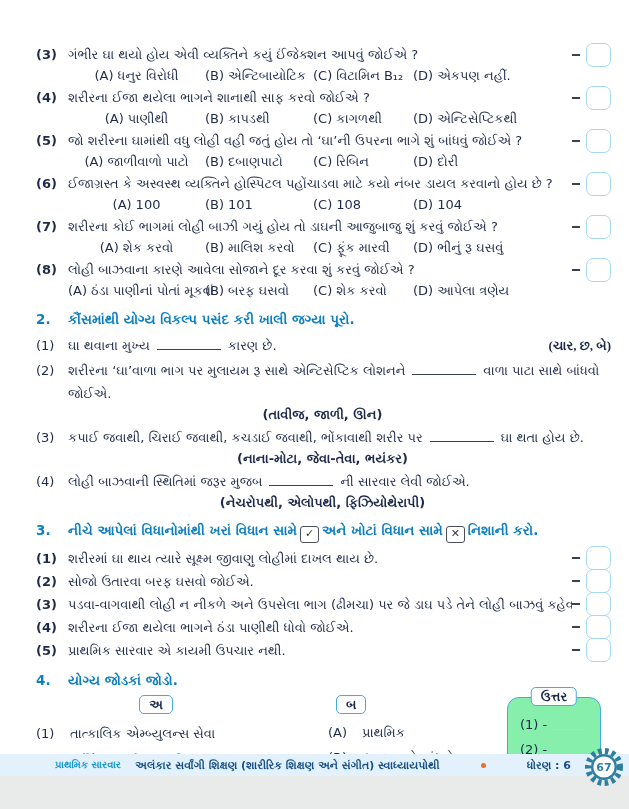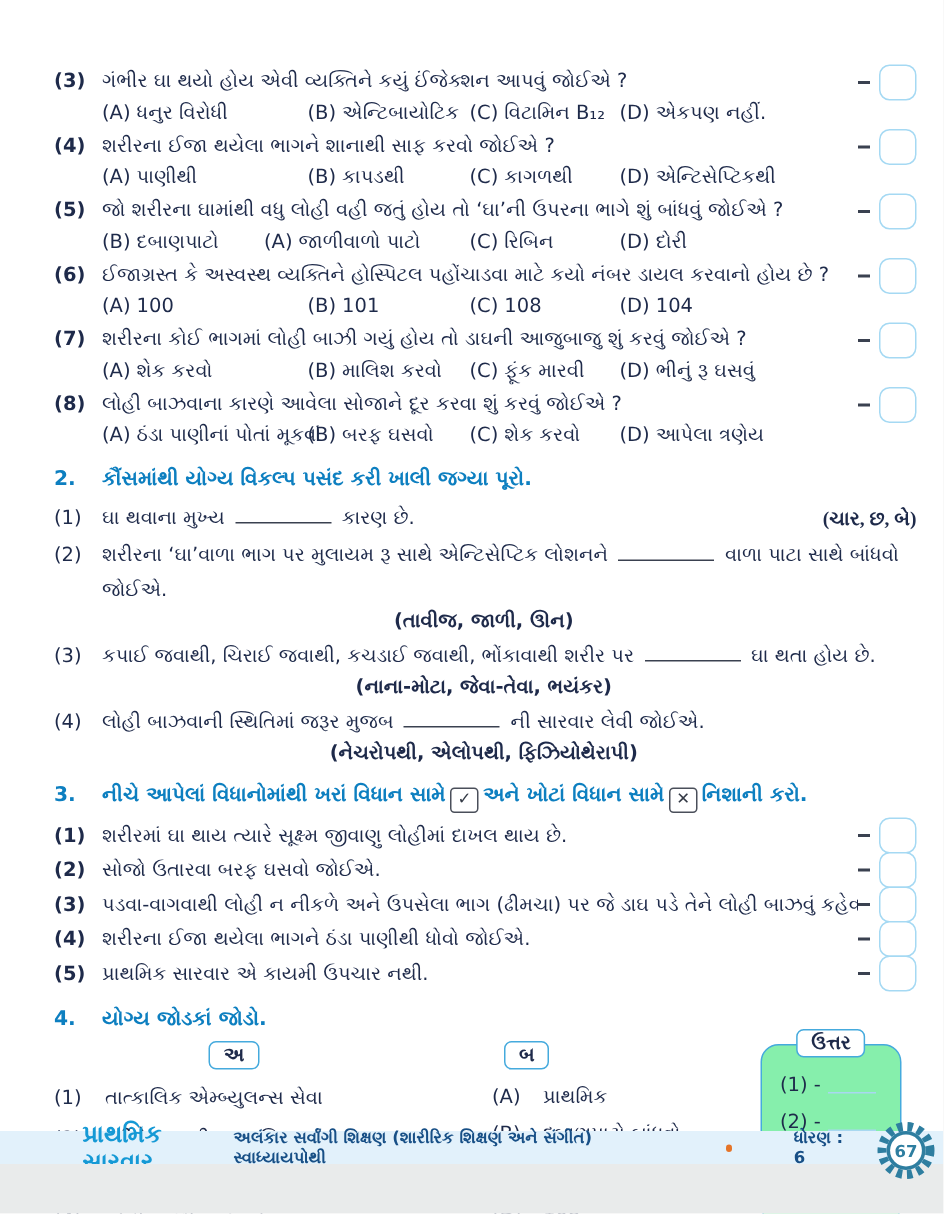--- a/index.html
+++ b/index.html
@@ -18,21 +18,21 @@
   .qtext { flex:1 1 auto; padding-right:6px; white-space:nowrap; overflow:hidden; }
   .ans-wrap { flex:none; display:flex; align-items:center; margin-left:auto; height:21px; }
   .dash { display:inline-block; width:8px; border-top:2px solid #3a4150; margin-right:6px; }
   .ansbox {
     display:inline-block; width:23px; height:22px;
     border:1.6px solid #a5d9f3; border-radius:7px; background:#fff;
   }
   .opts { display:flex; margin-left:32px; line-height:21px; padding-right:40px; }
   .opt { white-space:nowrap; overflow:visible; }
   .opt .olabel { margin-right:4px; }
-  .optc0 { width:137px; flex:none; }
+  .optc0 { width:137px; flex:none;text-align:center; }
   .optc1 { width:108px; flex:none; }
   .optc2 { width:100px; flex:none; }
   .optc3 { flex:1; }
 
   
   .sec-head { display:flex; line-height:22px; font-weight:bold; color:#0d7fc0; font-size:13.5px; margin:7px 0 4px 0; }
   .sec-no { flex:none; width:32px; }
   .sec-title { flex:1; }
   .hbox {
     display:inline-flex; align-items:center; justify-content:center;
@@ -87,21 +87,21 @@
   .ansr-row { display:flex; align-items:center; line-height:25px; }
   .ansr-label { margin-right:5px; }
   .ansr-line { display:inline-block; width:32px; border-bottom:1.7px solid #a8d8f0; height:0.8em; }
 
   
   .grey-strip { position:absolute; left:0; right:0; bottom:0; height:33px; background:#e9ebeb; }
   .footer-bar {
     position:absolute; left:0; right:0; bottom:33px; height:22px;
     background:#e2f1fb; display:flex; align-items:center;
   }
-  .footer-left { margin-left:55px; color:#1599d5; font-weight:bold; font-size:16px; }
+  .footer-left { margin-left:55px; color:#1599d5; font-weight:bold; font-size:10px; }
   .footer-center { margin-left:auto; margin-right:58px; color:#174f86; font-weight:bold; font-size:11px; display:flex; align-items:center;gap:36px; }
   .footer-grade { margin-left:0; }
   .bullet-dot { display:inline-block; width:5px; height:5px; border-radius:50%; background:#e57428; margin:0 5px; }
   .badge { position:absolute; right:5px; bottom:22px; width:40px; height:40px; }
 </style>
 </head>
 <body>
 
 <div class="page">
   <div class="content">
@@ -145,22 +145,22 @@
       <div class="qblock">
         <div class="qrow">
           <span class="qno">(5)</span>
           <span class="qtext">જો શરીરના ઘામાંથી વધુ લોહી વહી જતું હોય તો ‘ઘા’ની ઉપરના ભાગે શું બાંધવું જોઈએ ?</span>
           <span class="ans-wrap">
               <span class="dash"></span>
               <span class="ansbox"></span>
             </span>
         </div>
         <div class="opts">
+          <span class="opt optc0"><span class="olabel">(A)</span><span>જાળીવાળો પાટો</span></span>
           <span class="opt optc1"><span class="olabel">(B)</span><span>દબાણપાટો</span></span>
-          <span class="opt optc0"><span class="olabel">(A)</span><span>જાળીવાળો પાટો</span></span>
           <span class="opt optc2"><span class="olabel">(C)</span><span>રિબિન</span></span>
           <span class="opt optc3"><span class="olabel">(D)</span><span>દોરી</span></span>
         </div>
       </div>
 
       <div class="qblock">
         <div class="qrow">
           <span class="qno">(6)</span>
           <span class="qtext">ઈજાગ્રસ્ત કે અસ્વસ્થ વ્યક્તિને હોસ્પિટલ પહોંચાડવા માટે કયો નંબર ડાયલ કરવાનો હોય છે ?</span>
           <span class="ans-wrap">

